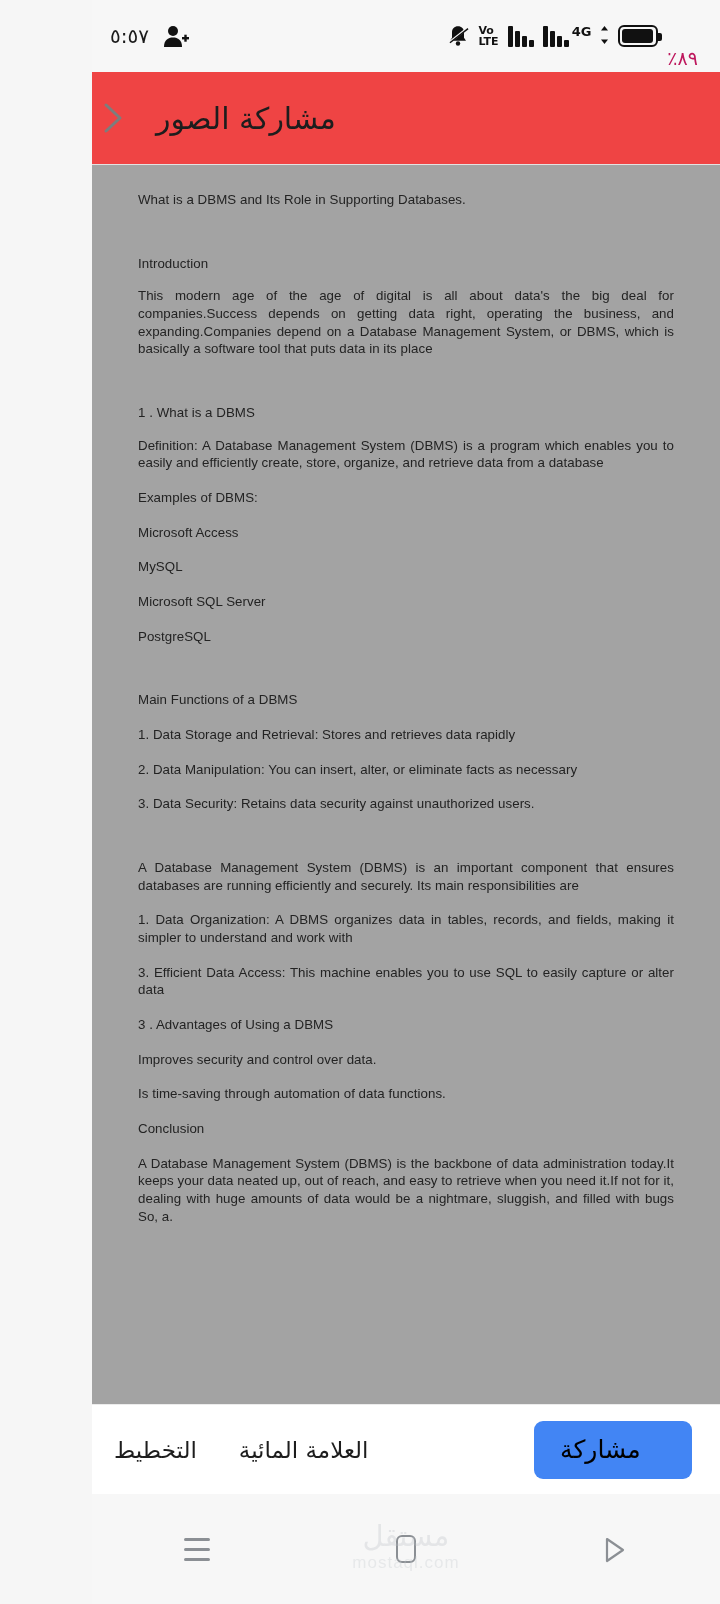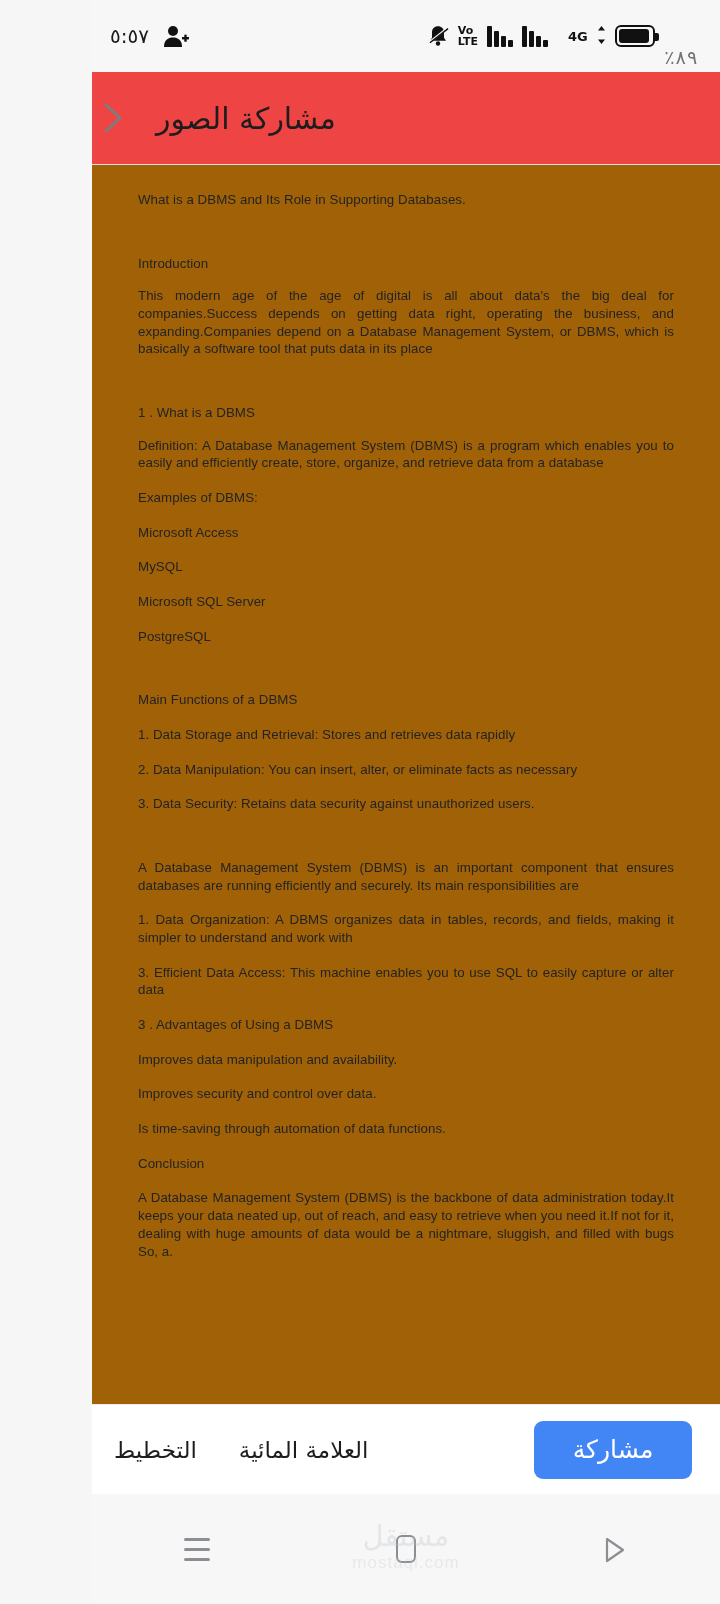--- a/index.html
+++ b/index.html
@@ -47,22 +47,22 @@
   }
   .status-clock {
     font-size: 20px;
     color: #1b1b1b;
     letter-spacing: .5px;
     font-family: "DejaVu Sans", sans-serif;
     direction: ltr;
   }
   .battery-pct {
     font-size: 19px;
-    color: #737373;
-    font-family: Liberation Mono, monospace;
+    color: #be185d;
+    font-family: Liberation Sans, sans-serif;
     direction: ltr;
     letter-spacing: .5px;
     margin-top: 44px;
   }
   .battery-ico {
     position: relative;
     width: 40px;
     height: 22px;
     border: 2.5px solid #111;
     border-radius: 6px;
@@ -105,21 +105,21 @@
     font-weight: bold;
     line-height: 11px;
     color: #111;
     text-align: left;
     direction: ltr;
     font-family: "DejaVu Sans", sans-serif;
   }
   .arrow-up {
     font-size: 11px; color: #111; line-height: 1;
   }
-  .sig-group { display: flex; align-items: center; gap: 20px; }
+  .sig-group { display: flex; align-items: flex-start; gap: 3px; }
   .mute-ico { width: 22px; height: 24px; }
   .person-ico { width: 26px; height: 26px; }
 
   
   .app-bar {
     flex: 0 0 92px;
     height: 92px;
     background: #ef4444;
     display: flex;
     flex-direction: row;
@@ -154,21 +154,21 @@
     position: relative;
     background: #f2f2f2;
     border-top: 1px solid #e2e2e2;
     overflow: hidden;
     display: flex;
     justify-content: center;
   }
   .doc-page {
     width: 655px;
     margin: 0;
-    background: #a16207;
+    background: #a3a3a3;
     padding: 26px 46px 0 46px;
     direction: ltr;
     text-align: left;
     position: relative;
   }
 
   .doc-page p {
     font-family: "Liberation Sans", sans-serif;
     font-size: 13.3px;
     line-height: 1.33;
@@ -201,30 +201,30 @@
   }
   .action-tab {
     font-size: 23px;
     color: #1d1d1d;
     font-family: "DejaVu Sans", sans-serif;
     white-space: nowrap;
   }
   .action-spacer { flex: 1 1 auto; }
   .share-btn {
     background: #4285f4;
-    color: #ffffff;
+    color: #000000;
     border: none;
     border-radius: 9px;
     font-size: 25px;
     font-family: "DejaVu Sans", sans-serif;
     padding: 0 26px;
     height: 58px;
     min-width: 158px;
     line-height: 58px;
-    text-align: center;
+    text-align: left;
     cursor: pointer;
   }
 
   
   .nav-bar {
     flex: 0 0 110px;
     height: 110px;
     background: #f7f7f7;
     display: flex;
     flex-direction: row;
@@ -369,21 +369,20 @@
       <p> Main Functions of a DBMS</p>
       <p>1. Data Storage and Retrieval: Stores and retrieves data rapidly</p>
       <p>2. Data Manipulation: You can insert, alter, or eliminate facts as necessary</p>
       <p class="gap-xl">3. Data Security: Retains data security against unauthorized users.</p>
 
       <p class="just">A Database Management System (DBMS) is an important component that ensures databases are running efficiently and securely. Its main responsibilities are</p>
       <p class="just">1. Data Organization: A DBMS organizes data in tables, records, and fields, making it simpler to understand and work with</p>
       <p class="just">3. Efficient Data Access: This machine enables you to use SQL to easily capture or alter data</p>
 
       <p>3 . Advantages of Using a DBMS</p>
-      <p> Improves data manipulation and availability.</p>
       <p> Improves security and control over data.</p>
       <p> Is time-saving through automation of data functions.</p>
 
       <p> Conclusion</p>
       <p class="just gap-xl">A Database Management System (DBMS) is the backbone of data administration today.It keeps your data neated up, out of reach, and easy to retrieve when you need it.If not for it, dealing with huge amounts of data would be a nightmare, sluggish, and filled with bugs So, a.</p>
 
 
     </div>
   </div>
 

